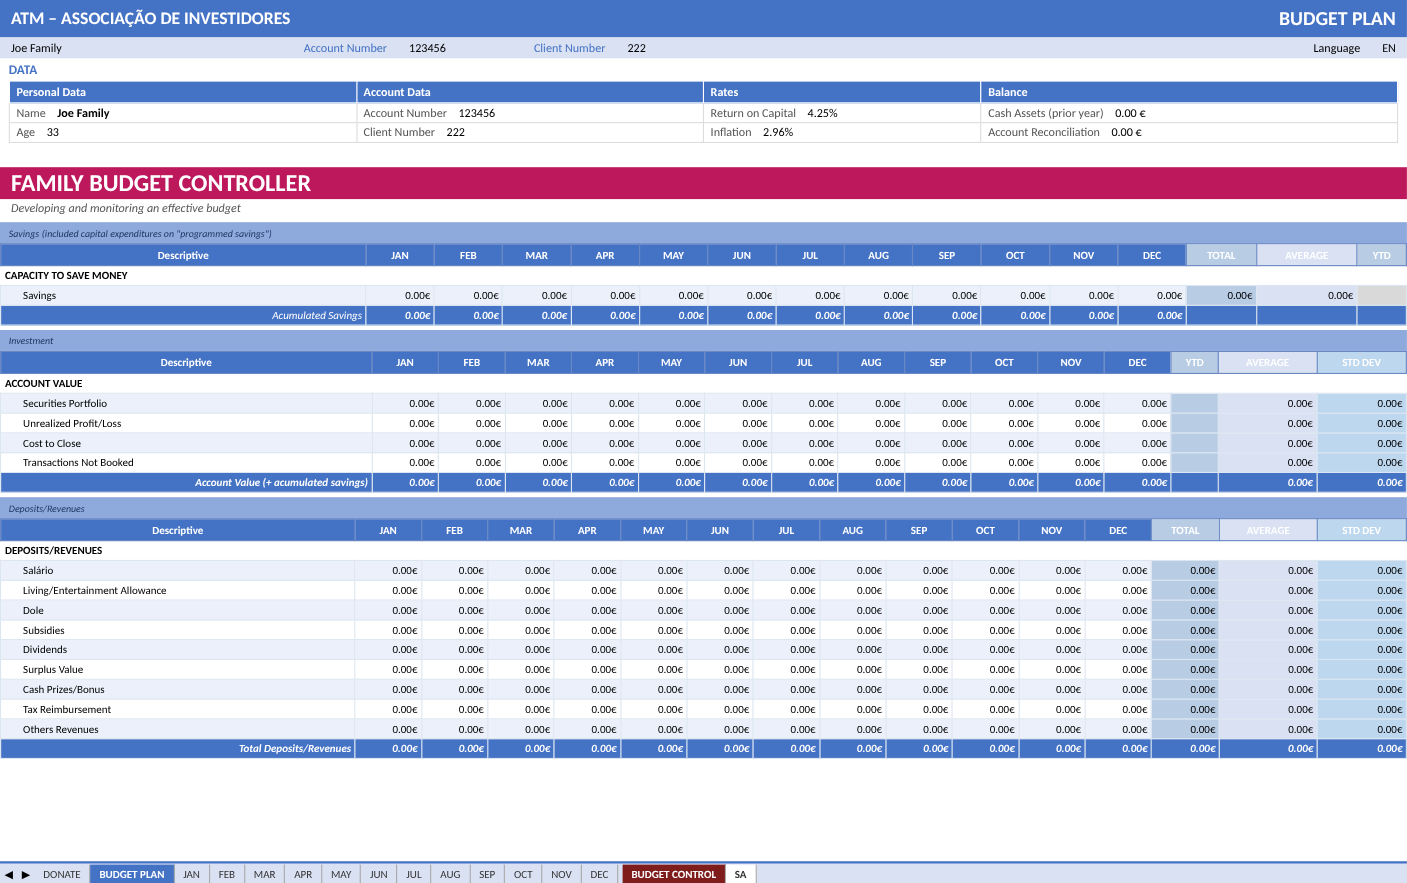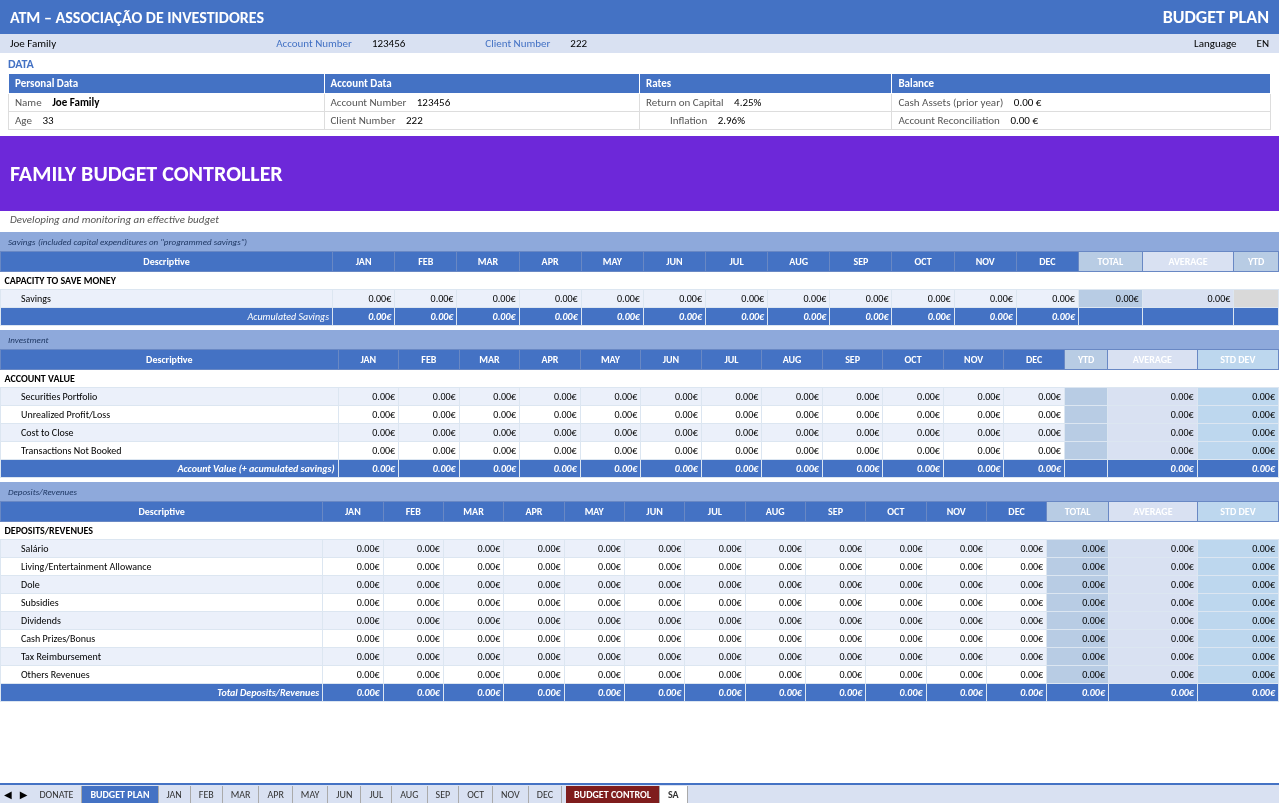--- a/index.html
+++ b/index.html
@@ -17,21 +17,21 @@
     .data-section { padding: 4px 8px 2px 8px; }
     .data-label { color: #4472C4; font-weight: bold; font-size: 12px; margin-bottom: 2px; }
 
     
     .data-table { width: 100%; border-collapse: collapse; }
     .data-table th { background: #4472C4; color: white; font-weight: bold; font-size: 11px; padding: 3px 6px; text-align: left; border: 1px solid #fff; }
     .data-table td { padding: 2px 6px; font-size: 11px; border: 1px solid #ddd; }
     .data-table .label-col { text-align: right; color: #555; }
 
     
-    .fbc-header { background: #6d28d9; color: white; font-size: 22px; font-weight: bold; padding: 24px 10px; margin-top: 4px; }
+    .fbc-header { background: #be185d; color: white; font-size: 22px; font-weight: bold; padding: 1px 10px; margin-top: 20px; }
     .fbc-subtitle { text-align: left; font-style: italic; color: #555; font-size: 11px; padding: 2px 10px; }
 
     
     .section-bar { background: #8EA9DB; color: #1F3864; font-weight: bold; font-size: 11px; padding: 3px 8px; margin-top: 4px; }
     .section-bar span { font-size: 9px; font-weight: normal; font-style: italic; }
 
     
     .grid-table { width: 100%; border-collapse: collapse; font-size: 10px; }
     .grid-table th { background: #4472C4; color: white; text-align: center; padding: 3px 2px; border: 1px solid #6988C4; font-size: 10px; font-weight: bold; }
     .grid-table th.desc-th { text-align: center; min-width: 160px; }
@@ -108,21 +108,21 @@
       <tr>
         <td>
           <span class="label-col" style="margin-right:8px;">Age</span>
           <span>33</span>
         </td>
         <td>
           <span class="label-col" style="margin-right:8px; color:#555;">Client Number</span>
           <span>222</span>
         </td>
         <td>
-          <span class="label-col" style="margin-right:8px; color:#555;margin-left:24px;">Inflation</span>
+          <span class="label-col" style="margin-right:8px; color:#555;">Inflation</span>
           <span>2.96%</span>
         </td>
         <td>
           <span class="label-col" style="margin-right:8px; color:#555;">Account Reconciliation</span>
           <span>0.00 €</span>
         </td>
       </tr>
     </tbody>
   </table>
 </div>
@@ -434,20 +434,38 @@
         <td>0.00€</td>
         <td>0.00€</td>
         <td>0.00€</td>
         <td>0.00€</td>
         <td>0.00€</td>
         <td class="total-col">0.00€</td>
         <td class="avg-col">0.00€</td>
         <td class="stddev-col">0.00€</td>
       </tr>
       <tr>
+        <td class="desc-td-indent">Surplus Value</td>
+        <td>0.00€</td>
+        <td>0.00€</td>
+        <td>0.00€</td>
+        <td>0.00€</td>
+        <td>0.00€</td>
+        <td>0.00€</td>
+        <td>0.00€</td>
+        <td>0.00€</td>
+        <td>0.00€</td>
+        <td>0.00€</td>
+        <td>0.00€</td>
+        <td>0.00€</td>
+        <td class="total-col">0.00€</td>
+        <td class="avg-col">0.00€</td>
+        <td class="stddev-col">0.00€</td>
+      </tr>
+      <tr>
         <td class="desc-td-indent">Cash Prizes/Bonus</td>
         <td>0.00€</td>
         <td>0.00€</td>
         <td>0.00€</td>
         <td>0.00€</td>
         <td>0.00€</td>
         <td>0.00€</td>
         <td>0.00€</td>
         <td>0.00€</td>
         <td>0.00€</td>

